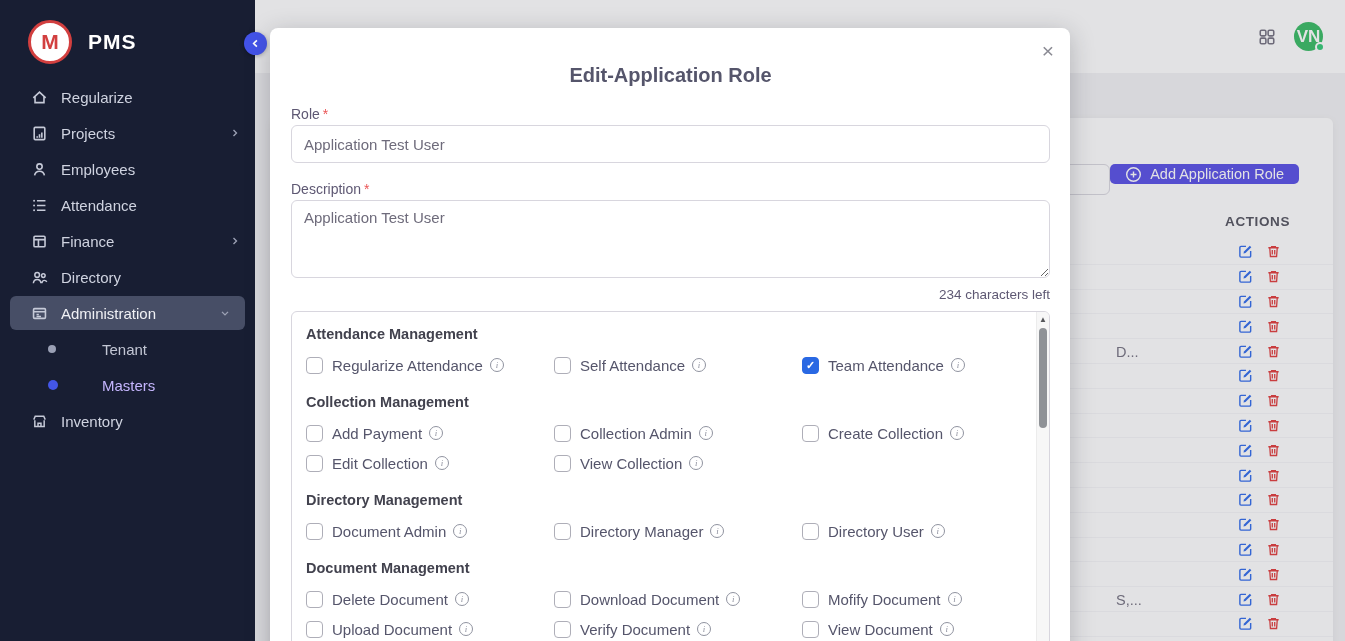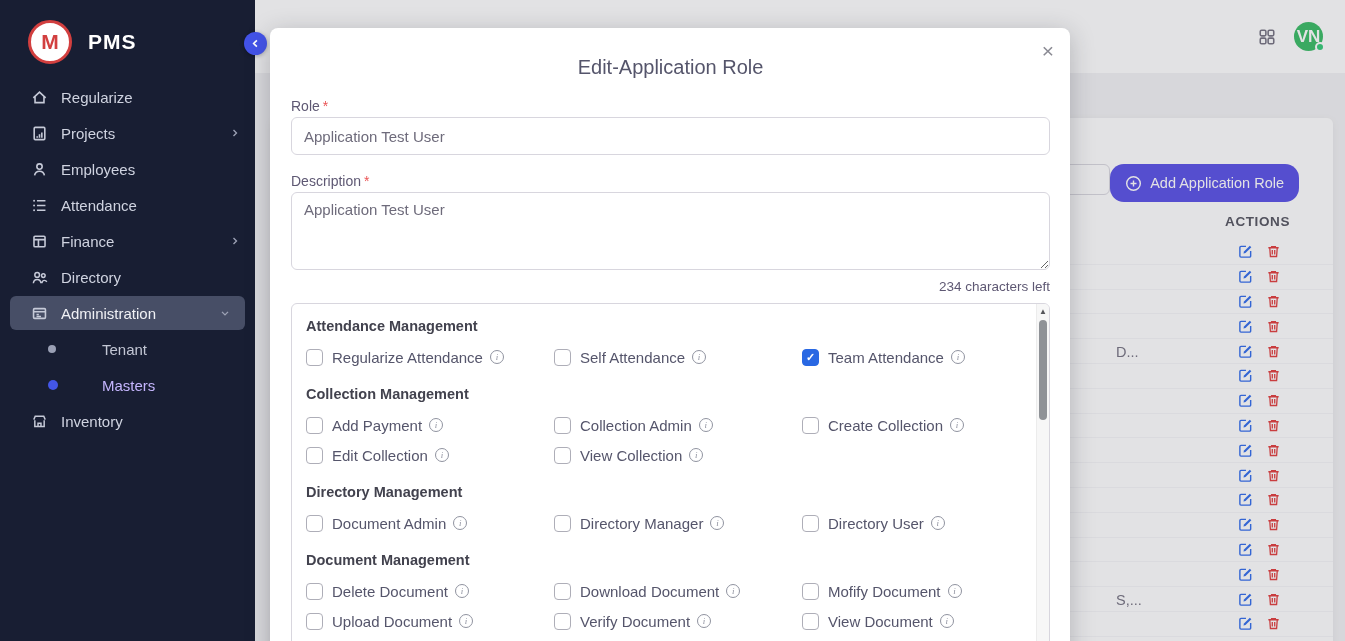--- a/index.html
+++ b/index.html
@@ -38,22 +38,22 @@
   .grid-icon { color:#6e6b7b; display:flex; cursor:pointer; }
   .avatar { position:relative; width:29px; height:29px; border-radius:50%; background:#2eb85c; color:#fff;
             font-size:17px; font-weight:700; display:flex; align-items:center; justify-content:center; cursor:pointer; }
   .avatar .status-dot { position:absolute; right:-2px; bottom:-1px; width:10px; height:10px; border-radius:50%;
                         background:#28c76f; border:2px solid #fff; }
 
   .content-card { position:absolute; left:271px; top:118px; width:1062px; height:560px; background:#fff;
                   border-radius:6px; z-index:1; box-shadow:0 2px 8px rgba(0,0,0,.06); }
   .search-input { position:absolute; right:223px; top:46px; width:210px; height:31px; border:1px solid #d8d6de;
                   border-radius:6px; padding:0 10px; font-size:14px; color:#6e6b7b; background:#fff; }
-  .add-role-btn { position:absolute; right:34px; top:46px; height:38px; background:#4f46e5; color:#fff;
-                  border:none; border-radius:14px; font-size:14.5px; font-weight:500; padding:8px 15px;
+  .add-role-btn { position:absolute; right:34px; top:46px; height:20px; background:#4f46e5; color:#fff;
+                  border:none; border-radius:5px; font-size:14.5px; font-weight:500; padding:8px 15px;
                   display:flex; align-items:center; gap:8px; cursor:pointer; font-family:inherit; }
   .actions-header { position:absolute; right:43px; top:96px; font-size:13.5px; font-weight:700;
                     color:#4b4b57; letter-spacing:.6px; }
   .actions-rows { position:absolute; left:0; right:0; top:122px; }
   .action-row { height:24.8px; display:flex; align-items:center; justify-content:flex-end;
                 padding-right:52px; gap:13px; border-bottom:1px solid #f6f6f8; }
   .icon-btn { display:flex; align-items:center; cursor:pointer; background:none; border:none; padding:0; }
   .peek-text { position:absolute; font-size:14.5px; color:#6e6b7b; }
   .peek-1 { left:845px; top:226px; }
   .peek-2 { left:845px; top:474px; }
@@ -61,21 +61,21 @@
   
   .backdrop { position:absolute; left:255px; top:0; width:1090px; height:641px;
               background:rgba(110,112,120,0.20); z-index:5; }
 
   
   .modal { position:absolute; left:270px; top:28px; width:800px; height:640px; background:#fff;
            border-radius:8px; z-index:10; box-shadow:0 5px 25px rgba(34,41,47,.25);
            padding:14px 20px 0 21px; }
   .modal-close { position:absolute; top:12px; right:16px; font-size:21px; color:#8a8a93; cursor:pointer;
                  line-height:1; background:none; border:none; font-family:inherit; }
-  .modal-title { text-align:center; margin-top:12px; font-size:20px; font-weight:400; color:#55556b; line-height:26px; }
+  .modal-title { text-align:center; margin-top:20px; font-size:20px; font-weight:700; color:#55556b; line-height:26px; }
   .field-label { margin-top:18px; font-size:14px; color:#5e5873; }
   .req { color:#ea5455; margin-left:3px; }
   .text-input { width:100%; height:38px; border:1px solid #d8d6de; border-radius:6px; margin-top:3px;
                 padding:0 12px; font-size:15px; color:#6e6b7b; font-family:inherit; }
   .desc-area { width:100%; height:78px; border:1px solid #d8d6de; border-radius:6px; margin-top:3px;
                padding:8px 12px; font-size:15px; color:#6e6b7b; font-family:inherit; resize:vertical; }
   .char-counter { text-align:right; font-size:13.5px; color:#5e5873; margin-top:5px; }
 
   .perm-box { margin-top:9px; border:1px solid #d8d6de; border-radius:6px; height:352px;
               position:relative; overflow:hidden; padding:12px 30px 0 14px; }

